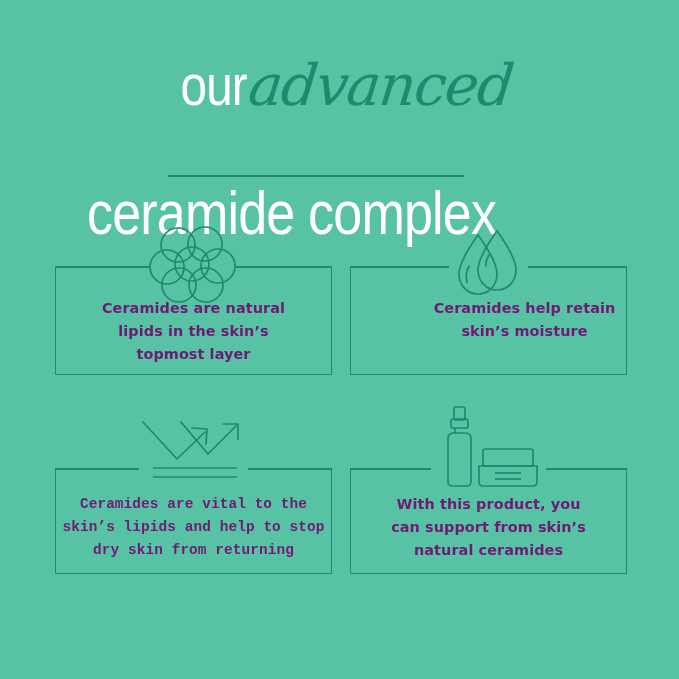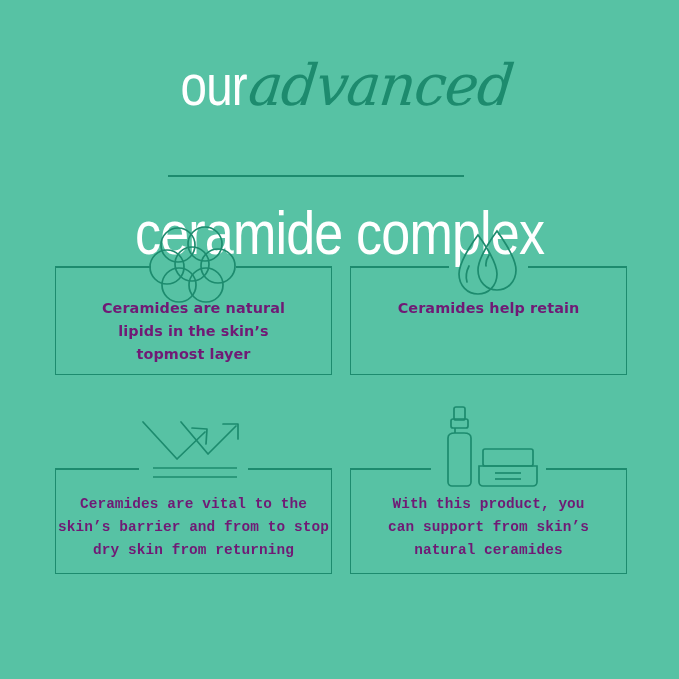--- a/index.html
+++ b/index.html
@@ -65,23 +65,22 @@
     top: 123px;
     width: 296px;
     height: 2px;
     background: #1d8b6e;
   }
   .heading-line2 {
     position: absolute;
     left: 0;
     top: 128px;
     width: 583px;
-    text-align: right;
+    text-align: center;
     white-space: nowrap;
-    margin-top: 20px;
   }
   .heading-line2 span {
     font-family: "Liberation Sans Narrow", "Liberation Sans", sans-serif;
     font-size: 62px;
     line-height: 66px;
     color: #ffffff;
     letter-spacing: -1px;
     transform: scaleX(0.84);
     display: inline-block;
   }
@@ -118,29 +117,29 @@
   .card-icon {
     position: absolute;
   }
 
   .c1 { left: 55px; top: 225px; width: 277px; }
   .c1 .card-box { top: 41px; width: 277px; height: 109px; }
   .c1 .card-text { top: 72px; }
 
   .c2 { left: 350px; top: 225px; width: 277px; }
   .c2 .card-box { top: 41px; width: 277px; height: 109px; }
-  .c2 .card-text { top: 72px; }
+  .c2 .card-text { top: 72px; padding-left: 36px; }
 
   .c3 { left: 55px; top: 412px; width: 277px; }
   .c3 .card-box { top: 56px; width: 277px; height: 106px; }
   .c3 .card-text { top: 81px; font-family: Liberation Mono, monospace; }
 
   .c4 { left: 350px; top: 405px; width: 277px; }
   .c4 .card-box { top: 63px; width: 277px; height: 106px; }
-  .c4 .card-text { top: 88px; font-family: Liberation Mono, monospace; }
+  .c4 .card-text { top: 88px; }
 </style>
 </head>
 <body>
 
 <div id="page">
 
   <div class="heading-block">
     <div class="heading-line1">
       <span class="heading-our">our</span>
       <span class="heading-script">advanced</span>
@@ -182,41 +181,42 @@
         <path d="M19 41 C16 47 15.5 52 17 57" stroke-linecap="round"></path>
         <path d="M39 30 C36.5 34 35.5 37.5 36 41" stroke-linecap="round"></path>
       </svg>
     </div>
     <div class="card-box">
       <div class="box-top-seg" style="left:0; width:98px;"></div>
       <div class="box-top-seg" style="right:0; width:98px;"></div>
     </div>
     <div class="card-text">
       <div>Ceramides help retain</div>
+      <div>skin’s moisture</div>
     </div>
   </div>
 
   <div class="card c3">
     <div class="card-icon" style="left:80px; top:0px; width:120px; height:72px;">
       <svg width="120" height="72" viewBox="0 0 120 72" fill="none" stroke="#1d8b6e" stroke-width="1.7">
         <path d="M8 10 L42 47 L70 20" stroke-linecap="round" stroke-linejoin="round"></path>
         <path d="M57 16 L72 17 L71 32" stroke-linecap="round" stroke-linejoin="round"></path>
         <path d="M46 10 L73 42 L101 14" stroke-linecap="round" stroke-linejoin="round"></path>
         <path d="M88 12 L103 12 L103 27" stroke-linecap="round" stroke-linejoin="round"></path>
         <line x1="18" y1="56" x2="102" y2="56"></line>
         <line x1="18" y1="65" x2="102" y2="65"></line>
       </svg>
     </div>
     <div class="card-box">
       <div class="box-top-seg" style="left:0; width:83px;"></div>
       <div class="box-top-seg" style="right:0; width:83px;"></div>
     </div>
     <div class="card-text">
       <div>Ceramides are vital to the</div>
-      <div>skin’s barrier and from to stop</div>
+      <div>skin’s lipids and help to stop</div>
       <div>dry skin from returning</div>
     </div>
   </div>
 
   <div class="card c4">
     <div class="card-icon" style="left:78px; top:0px; width:125px; height:85px;">
       <svg width="125" height="85" viewBox="0 0 125 85" fill="none" stroke="#1d8b6e" stroke-width="1.7">
         <rect x="26" y="2" width="11" height="13" rx="2"></rect>
         <rect x="23" y="14" width="17" height="9" rx="2"></rect>
         <path d="M27 23 L27 28"></path>

